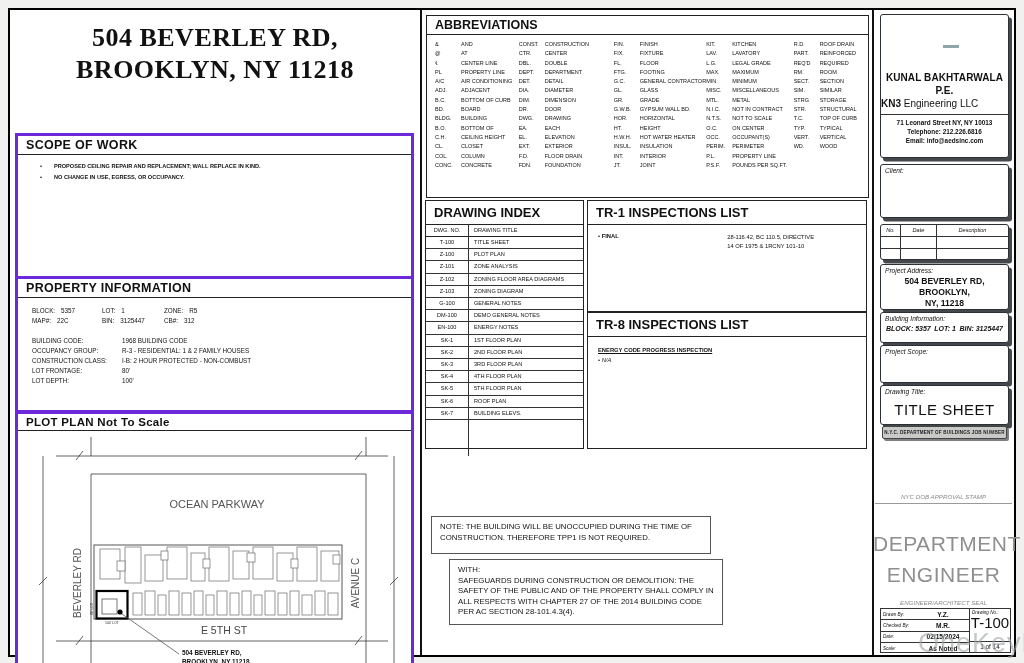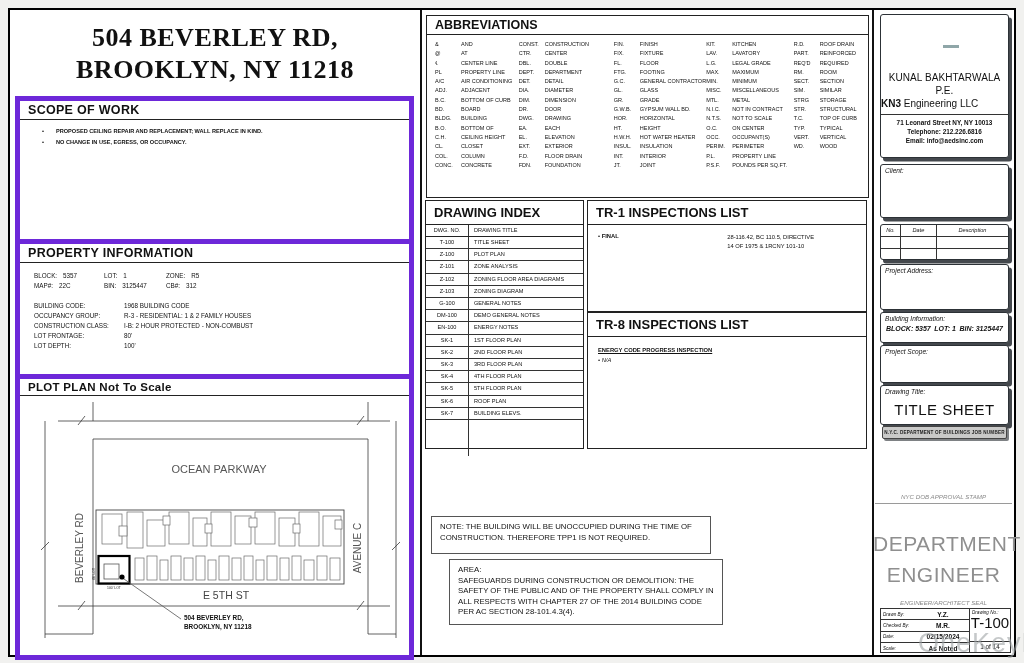--- a/index.html
+++ b/index.html
@@ -2,21 +2,21 @@
 <html><head>
 <meta charset="utf-8">
 <style>
   html,body{margin:0;padding:0;}
   body{width:1024px;height:663px;background:#f1f1ef;font-family:"Liberation Sans",sans-serif;position:relative;overflow:hidden;color:#111;}
   .sheet{position:absolute;left:8px;top:8px;width:1004px;height:645px;background:#fff;border:2px solid #000;}
   .vdiv{position:absolute;top:0;bottom:0;width:1.5px;background:#111;}
   
   .col-left{position:absolute;left:0;top:0;width:410px;height:100%;}
   .sheet-title{margin-top:12px;text-align:center;font-family:"Liberation Serif",serif;font-weight:bold;font-size:26px;line-height:1.22;letter-spacing:.5px;}
-  .lsec{position:absolute;left:5px;right:6px;border:5px solid #6d28d9;background:#fff;}
+  .lsec{position:absolute;left:5px;right:6px;border:3px solid #6d28d9;background:#fff;margin-top:37px;}
   .lsec-h{border-bottom:1px solid #222;font-weight:bold;font-size:12.5px;padding:2px 8px;letter-spacing:.3px;}
   .scope-body{padding:6px 10px;font-size:5.6px;font-weight:bold;line-height:11px;}
   .bullet{display:flex;}
   .bullet .dot{width:26px;text-align:center;}
   .prop-body{padding:8px 14px;font-size:6.3px;line-height:10px;}
   .prow{display:flex;}
   .prow .pair{display:flex;}
   .prow .pair:nth-child(1){width:70px;}
   .prow .pair:nth-child(2){width:62px;}
   .prow .pair .pl{margin-right:6px;}
@@ -52,21 +52,21 @@
   .tr8-body{padding:8px 10px;font-size:5.8px;line-height:10px;}
   .underline{text-decoration:underline;font-weight:bold;}
   .fema-h{font-size:11.5px;}
   .fema-body{padding:5px 10px;font-size:6.1px;line-height:9.5px;}
   .notebox{position:absolute;border:1px solid #555;background:#fff;padding:5px 8px;font-size:7.8px;line-height:10.5px;}
   
   .col-right{position:absolute;left:863px;top:0;width:141px;height:100%;}
   .panel{position:absolute;left:7px;width:127px;border:1.5px solid #2c3136;border-radius:3px;background:#fff;box-shadow:3px 3.5px 0 rgba(35,40,46,.85);}
   .logo-area{height:56px;position:relative;}
   .logo-mark{position:absolute;left:62px;top:30px;width:16px;height:3px;background:#8fa6a8;}
-  .firm-name{text-align:center;font-weight:normal;font-size:10px;line-height:13px;letter-spacing:.1px;}
+  .firm-name{text-align:center;font-weight:bold;font-size:10px;line-height:13px;letter-spacing:.1px;}
   .firm-sub{text-align:left;font-size:10px;line-height:13px;}
   .firm-sub b{font-weight:bold;}
   .firm-addr{border-top:1px solid #333;margin-top:4px;padding:3px 2px;text-align:center;font-size:6.4px;font-weight:bold;line-height:9px;}
   .plabel{font-style:italic;font-size:6.6px;padding:2px 4px;}
   .rev-table{display:grid;grid-template-columns:20px 36px 1fr;font-size:5.6px;font-style:italic;text-align:center;}
   .rev-cell{border-right:1px solid #333;border-bottom:1px solid #333;height:11px;line-height:11px;}
   .rev-cell.last{border-right:none;}
   .rev-cell.empty{font-style:normal;}
   .addr-main{text-align:center;font-weight:bold;font-size:8.6px;line-height:11px;padding-bottom:4px;}
   .bi-row{display:flex;justify-content:space-between;font-style:italic;font-weight:bold;font-size:7px;padding:1px 5px 4px 5px;}
@@ -631,21 +631,21 @@
         <div style="font-style:italic">• N/A</div>
       </div>
     </div>
 
 
     <div class="notebox" style="top:506px;left:10px;width:262px;height:26px">
       <div>NOTE: THE BUILDING WILL BE UNOCCUPIED DURING THE TIME OF CONSTRUCTION. THEREFORE TPP1 IS NOT REQUIRED.</div>
     </div>
 
     <div class="notebox" style="top:549px;left:28px;width:256px;height:54px">
-      <div>AREA:</div>
+      <div>WITH:</div>
       <div>SAFEGUARDS DURING CONSTRUCTION OR DEMOLITION: THE SAFETY OF THE PUBLIC AND OF THE PROPERTY SHALL COMPLY IN ALL RESPECTS WITH CHAPTER 27 OF THE 2014 BUILDING CODE PER AC SECTION 28-101.4.3(4).</div>
     </div>
   </div>
 
   <div class="col-right">
     <div class="panel" style="top:4px;height:142px">
       <div class="logo-area">
           <span class="logo-mark"></span>
         </div>
       <div class="firm-name">KUNAL BAKHTARWALA P.E.</div>
@@ -670,20 +670,24 @@
         <div class="rev-cell empty"></div>
         <div class="rev-cell empty last"></div>
         <div class="rev-cell empty" style="border-bottom:none"></div>
         <div class="rev-cell empty" style="border-bottom:none"></div>
         <div class="rev-cell empty last" style="border-bottom:none"></div>
       </div>
     </div>
 
     <div class="panel" style="top:254px;height:44px">
       <div class="plabel">Project Address:</div>
+      <div class="addr-main">
+        <div>504 BEVERLEY RD, BROOKLYN,</div>
+        <div>NY, 11218</div>
+      </div>
     </div>
 
     <div class="panel" style="top:302px;height:29px">
       <div class="plabel">Building Information:</div>
       <div class="bi-row" id="bi-row">
           <span>BLOCK: 5357</span>
           <span>LOT: 1</span>
           <span>BIN: 3125447</span>
         </div>
     </div>

